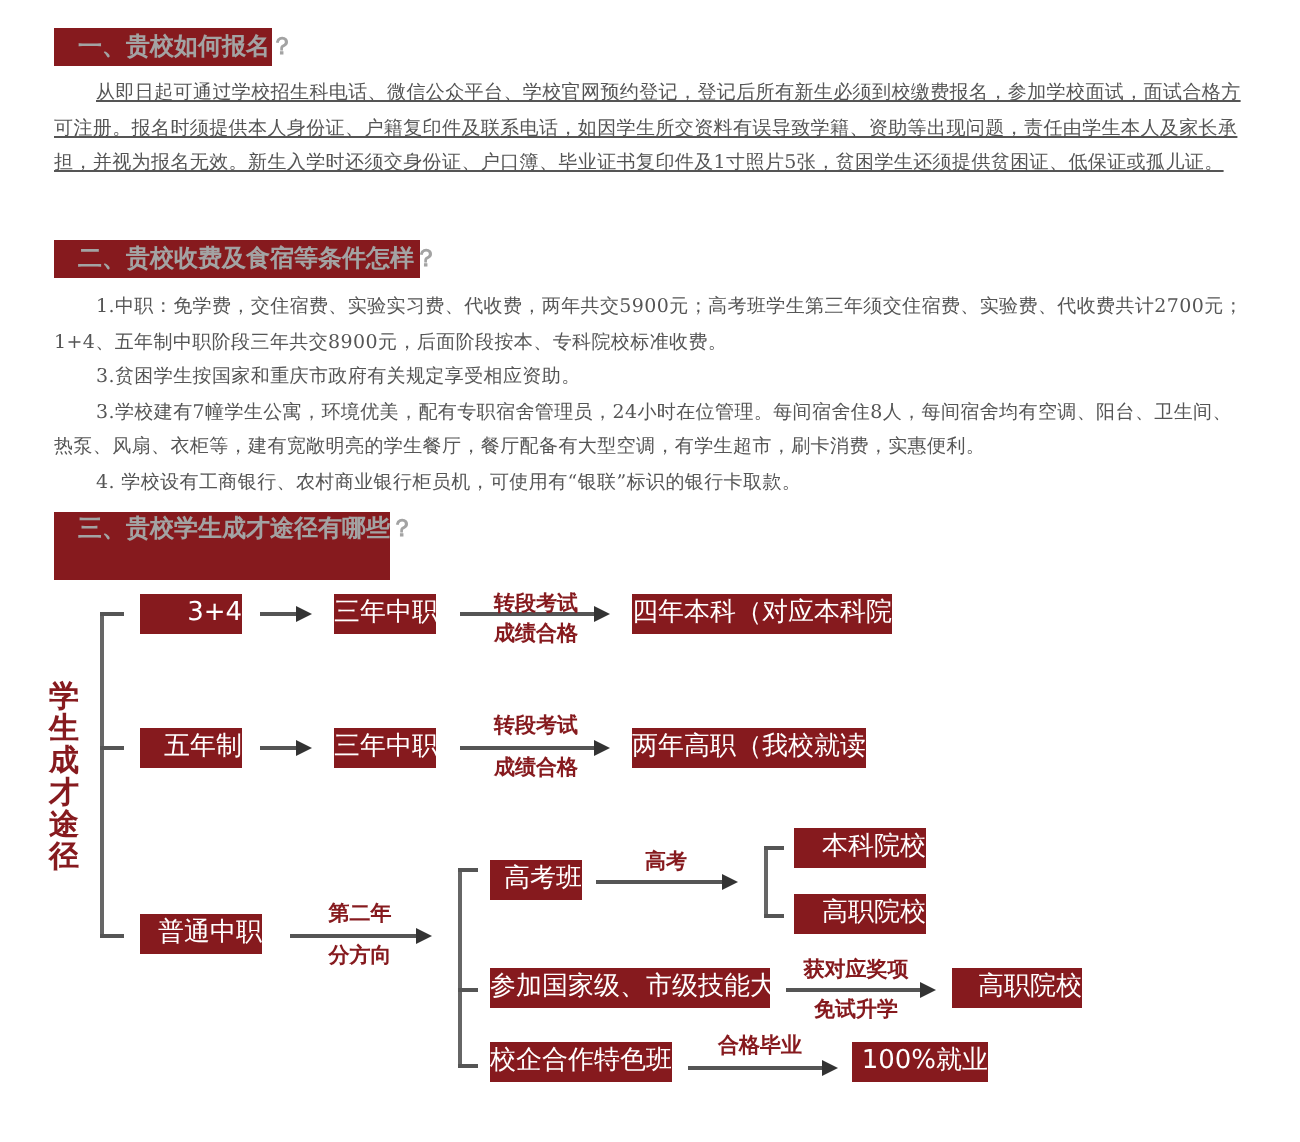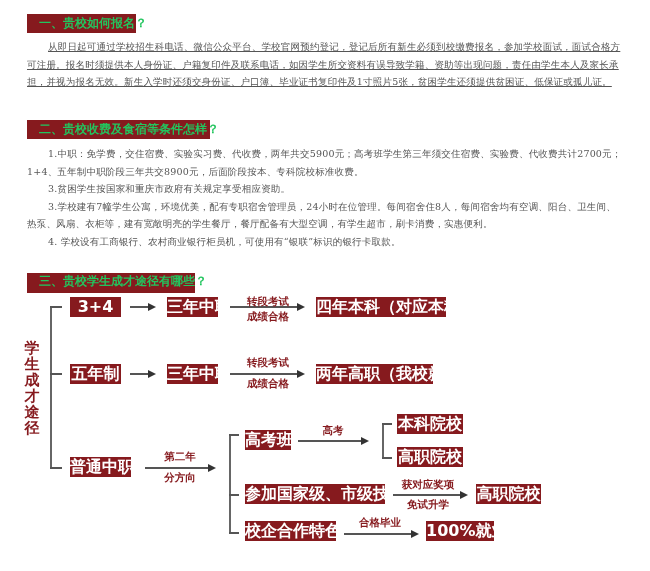--- a/index.html
+++ b/index.html
@@ -1,21 +1,21 @@
 <!DOCTYPE html>
 <html><head>
 <meta charset="utf-8">
 <style>
   html, body { margin:0; padding:0; background:#ffffff; }
   body { width:650px; height:571px; position:relative; overflow:hidden; font-family:"DejaVu Sans", sans-serif; }
-  .sec-head { position:absolute; left:27px; height:19px; background:#861a1e; color:#22c55e; font-weight:bold; font-size:12px; line-height:19px; padding:0 10px 0 12px; box-sizing:border-box; white-space:nowrap; }
+  .sec-head { position:absolute; left:27px; height:19px; background:#861a1e; color:#a3a3a3; font-weight:bold; font-size:12px; line-height:19px; padding:0 10px 0 12px; box-sizing:border-box; white-space:nowrap; }
   .para { position:absolute; left:27px; width:598px; font-family:"DejaVu Serif", serif; font-size:9.5px; color:#555; line-height:17.5px; letter-spacing:0.2px; }
   .para p { margin:0; }
   .indent { text-indent:21px; }
-  .box { position:absolute; height:20px; background:#861a1e; color:#fff; font-weight:bold; font-size:16px; line-height:20px; text-align:center; white-space:nowrap; box-sizing:border-box; }
+  .box { position:absolute; height:20px; background:#861a1e; color:#fff; font-weight:normal; font-size:13px; line-height:20px; text-align:right; white-space:nowrap; box-sizing:border-box; }
   .lbl { position:absolute; color:#861a1e; font-weight:bold; font-size:10.5px; white-space:nowrap; text-align:center; }
   .hline { position:absolute; height:1.5px; background:#555; }
   .vline { position:absolute; width:1.5px; background:#666; }
   .arrowhead { position:absolute; width:0; height:0; border-top:4px solid transparent; border-bottom:4px solid transparent; border-left:8px solid #333; }
   .vert-title { position:absolute; left:24px; top:340px; width:16px; color:#861a1e; font-weight:bold; font-size:15px; line-height:16px; text-align:center; word-break:break-all; }
 </style>
 </head>
 <body>
 
 <div class="sec-head" style="top:14px;width:109px;">一、贵校如何报名？</div>
@@ -24,21 +24,21 @@
 </div>
 
 <div class="sec-head" style="top:120px;width:183px;">二、贵校收费及食宿等条件怎样？</div>
 <div class="para" style="top:145px;">
   <p class="indent">1.中职：免学费，交住宿费、实验实习费、代收费，两年共交5900元；高考班学生第三年须交住宿费、实验费、代收费共计2700元；1+4、五年制中职阶段三年共交8900元，后面阶段按本、专科院校标准收费。</p>
   <p class="indent">3.贫困学生按国家和重庆市政府有关规定享受相应资助。</p>
   <p class="indent">3.学校建有7幢学生公寓，环境优美，配有专职宿舍管理员，24小时在位管理。每间宿舍住8人，每间宿舍均有空调、阳台、卫生间、热泵、风扇、衣柜等，建有宽敞明亮的学生餐厅，餐厅配备有大型空调，有学生超市，刷卡消费，实惠便利。</p>
   <p class="indent">4. 学校设有工商银行、农村商业银行柜员机，可使用有“银联”标识的银行卡取款。</p>
 </div>
 
-<div class="sec-head" style="top:273px;width:168px;height:20px;line-height:17px;">三、贵校学生成才途径有哪些？</div>
+<div class="sec-head" style="top:256px;width:168px;height:34px;line-height:17px;">三、贵校学生成才途径有哪些？</div>
 
 <div>
 
   <div class="vert-title">学生成才途径</div>
 
   <div class="vline" style="left:50px;top:306px;height:162px;"></div>
   <div class="hline" style="left:50px;top:306px;width:12px;"></div>
   <div class="hline" style="left:50px;top:373px;width:12px;"></div>
   <div class="hline" style="left:50px;top:467px;width:12px;"></div>
 

